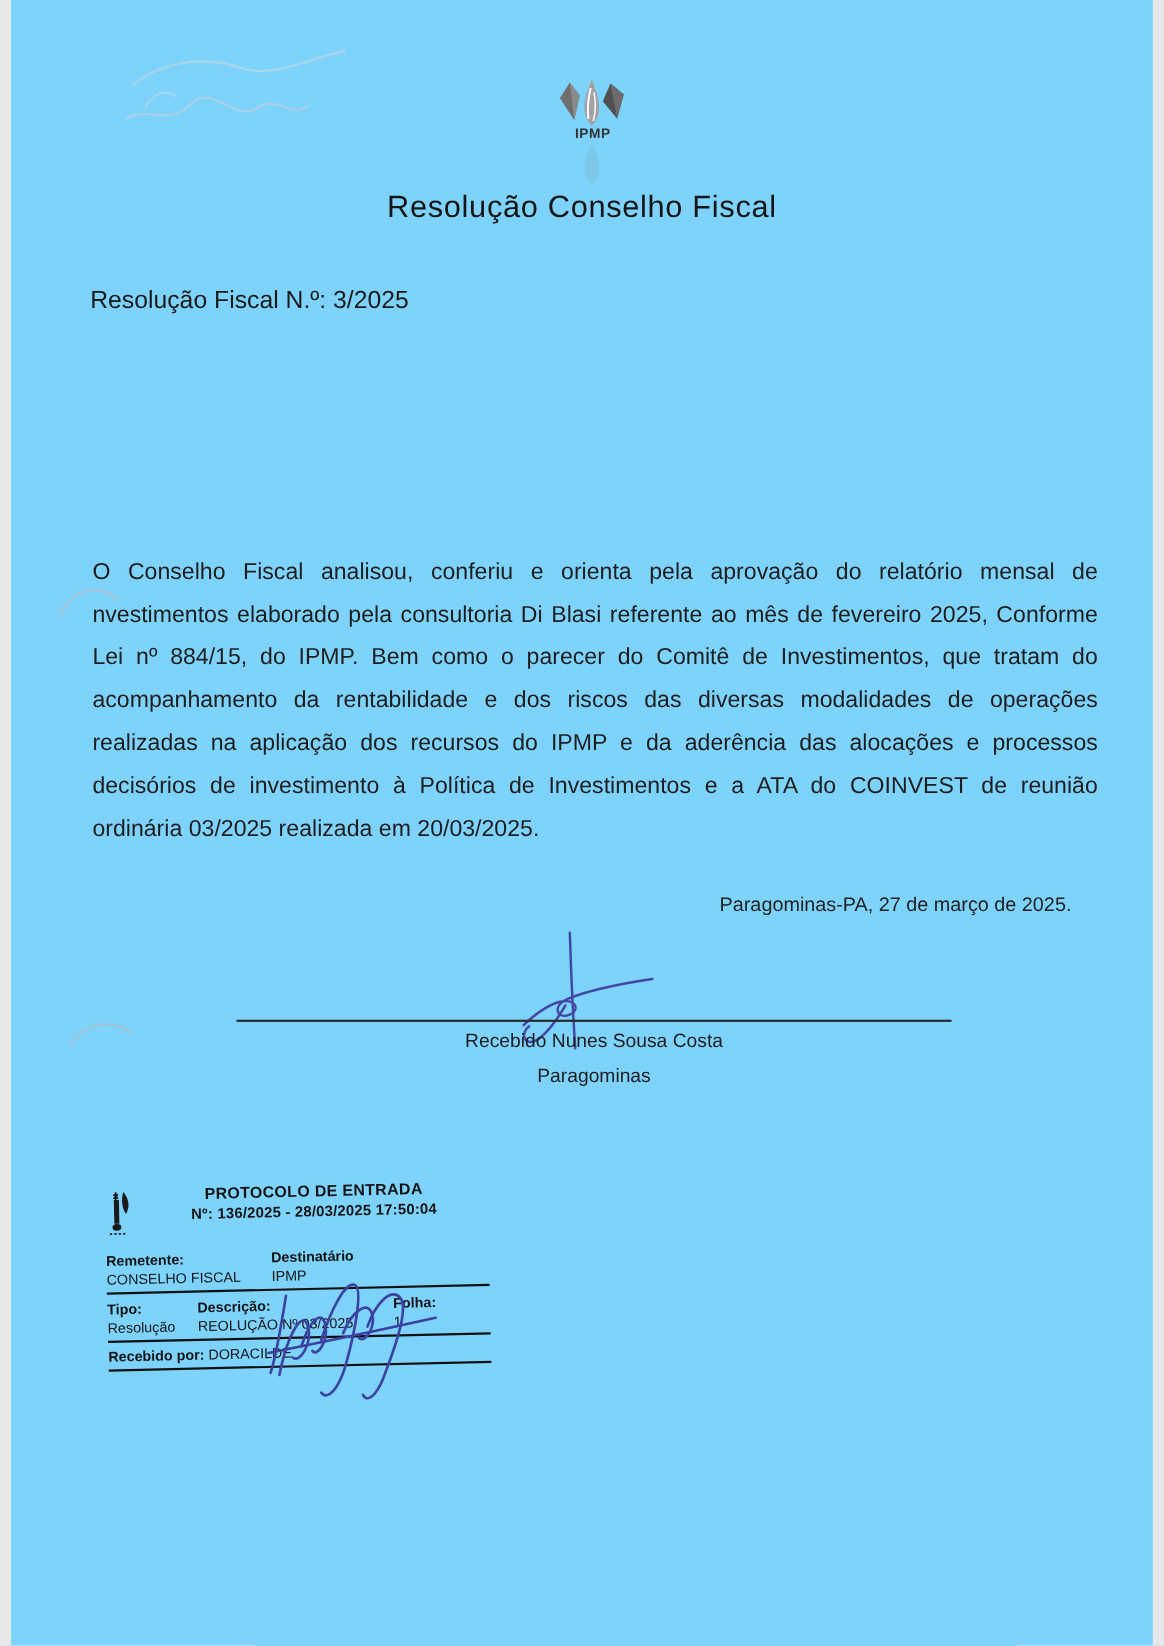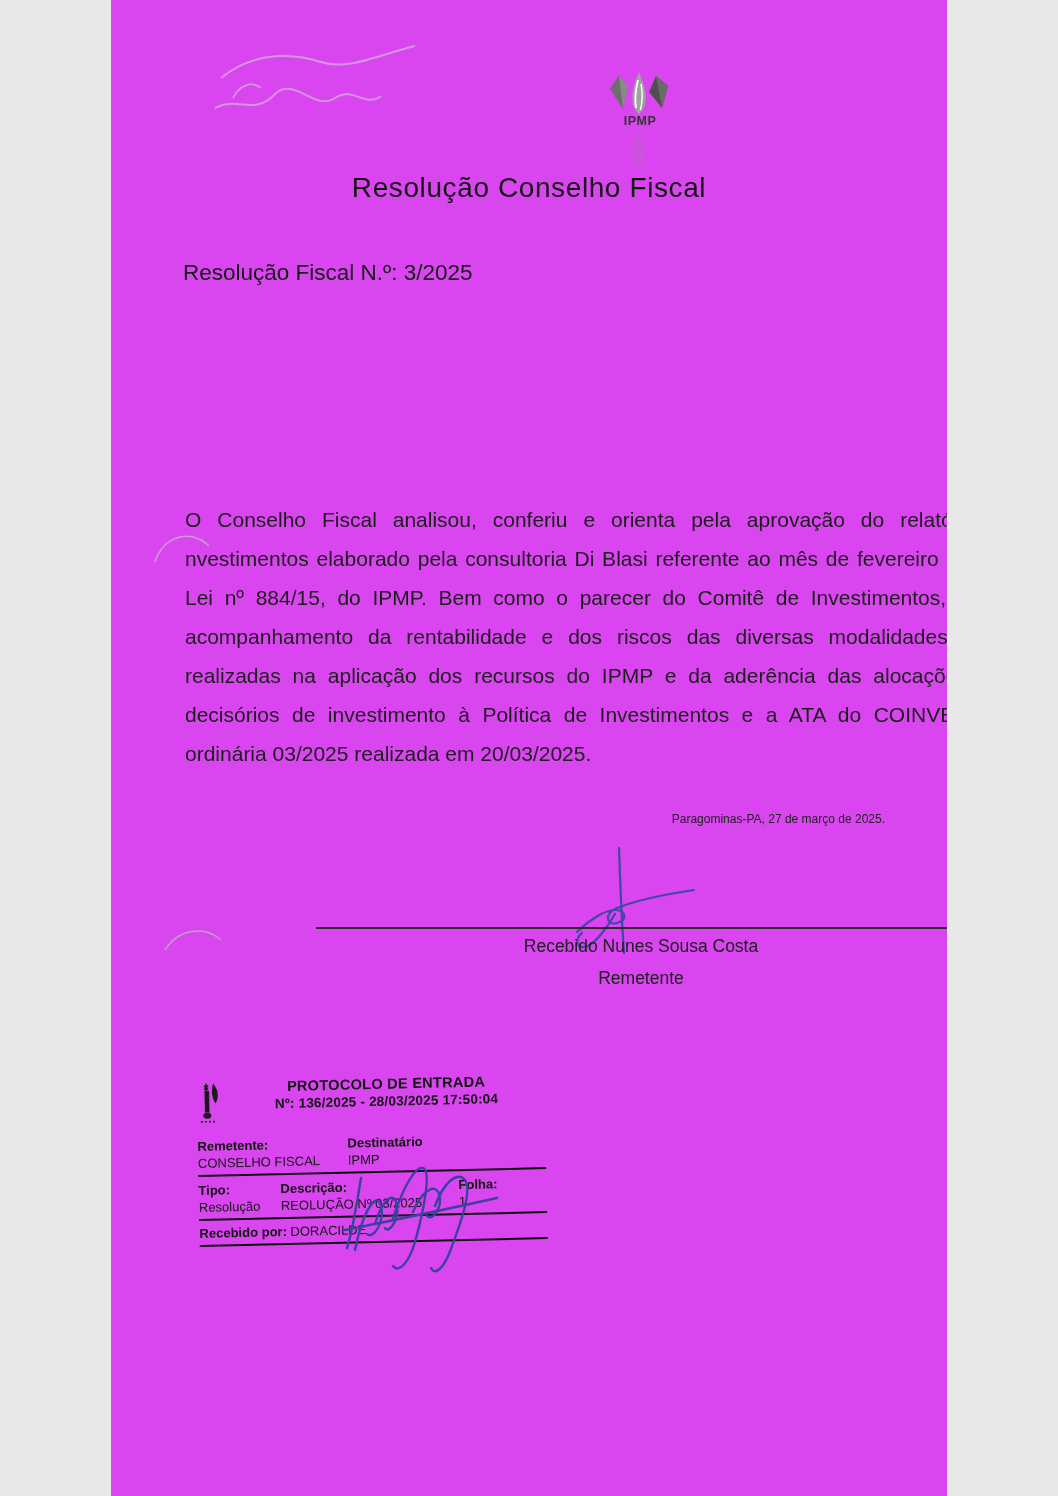--- a/index.html
+++ b/index.html
@@ -1,23 +1,23 @@
 <!DOCTYPE html>
 <html><head>
 <meta charset="utf-8">
 <style>
   * { margin: 0; padding: 0; box-sizing: border-box; }
   html, body { background: #e8e8e8; }
   body { font-family: "Liberation Sans", sans-serif; }
   .page {
     position: relative;
-    width: 836px;
+    width: 1038px;
     height: 1496px;
     margin: 0 auto;
-    background: #d946ef;
+    background: #7dd3fc;
     color: #1d1d1d;
     overflow: hidden;
   }
   
   .pencil-mark { position: absolute; left: 92px; top: 36px; opacity: 0.55; }
 
   
   .logo-wrap { position: absolute; left: 493px; top: 72px; width: 74px; height: 100px; }
 
   
@@ -43,22 +43,22 @@
     position: absolute; left: 74px; top: 500px; width: 914px;
     font-size: 21px; line-height: 39px;
     text-align: justify; color: #1d1d1d;
   }
 
   
   .arc-mark-1 { position: absolute; left: 42px; top: 526px; opacity: 0.8; }
   .arc-mark-2 { position: absolute; left: 52px; top: 924px; opacity: 0.8; }
 
   .dateline {
-    position: absolute; right: 62px; top: 812px;
-    font-size: 12px; color: #222;
+    position: absolute; right: 74px; top: 812px;
+    font-size: 18px; color: #222;
   }
 
   
   .sig-ink { position: absolute; left: 452px; top: 846px; }
   .sig-line {
     position: absolute; left: 205px; top: 927px; width: 650px; height: 2px;
     background: #2b2b2b;
   }
   .sig-text {
     position: absolute; left: 205px; top: 936px; width: 650px;
@@ -147,21 +147,21 @@
   <div class="sig-ink">
     <svg width="135" height="110" viewBox="0 0 135 110" fill="none" stroke="#4247a5" stroke-width="2.2" stroke-linecap="round">
       <path d="M56,2 C57,30 58,65 61,107"></path>
       <path d="M14,86 C26,74 42,64 52,64 C63,64 65,74 54,77 C44,80 40,68 54,62 C74,54 104,48 131,44"></path>
       <path d="M52,68 C44,82 33,96 25,100 C14,105 11,93 19,87"></path>
     </svg>
   </div>
   <div class="sig-line"></div>
   <div class="sig-text">
     <span class="line">Recebido Nunes Sousa Costa</span>
-    <span class="line">Remetente</span>
+    <span class="line">Paragominas</span>
   </div>
 
   <div class="stamp">
     <div class="stamp-header">
       <div class="stamp-emblem">
         <svg width="26" height="48" viewBox="0 0 26 48" fill="none" stroke="#1a1a1a" stroke-width="1.6">
           <path d="M8,4 l4,4 M12,4 l-4,4 M10,2 v8"></path>
           <path d="M9,10 h3 v20 h-3 Z" fill="#1a1a1a"></path>
           <path d="M17,2 C22,8 23,16 19,22 C15,16 15,8 17,2 Z" fill="#1a1a1a" stroke="none"></path>
           <ellipse cx="10.5" cy="34" rx="4" ry="3" fill="#1a1a1a" stroke="none"></ellipse>

